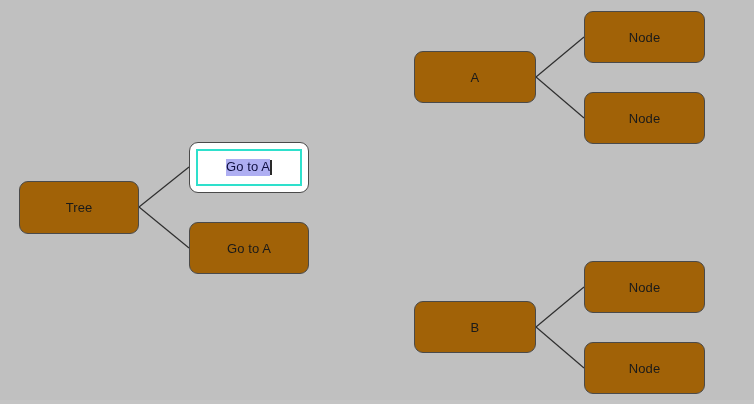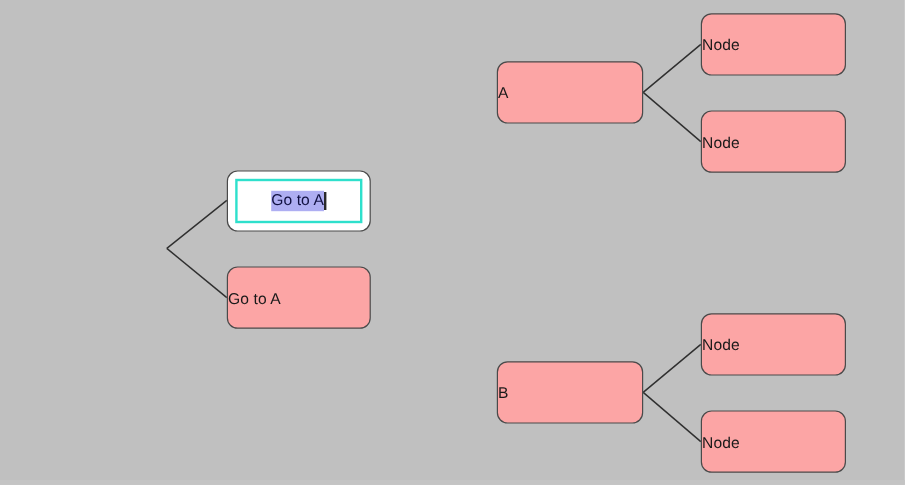--- a/index.html
+++ b/index.html
@@ -36,26 +36,26 @@
     left: 0;
     top: 0;
     width: 754px;
     height: 404px;
     pointer-events: none;
   }
 
   .node {
     position: absolute;
     box-sizing: border-box;
-    background: #fca5a5;
+    background: #a16207;
     border: 1px solid #4a4a4a;
     border-radius: 9px;
     display: flex;
     align-items: center;
-    justify-content: flex-start;
+    justify-content: center;
     font-size: 13px;
     color: #1a1a1a;
     line-height: 1;
     letter-spacing: 0.1px;
   }
 
   
   .node.editing {
     background: #ffffff;
     padding: 6px;
@@ -103,20 +103,23 @@
 
     <line x1="536" y1="77" x2="584" y2="37" stroke="#2f2f2f" stroke-width="1.2"></line>
 
     <line x1="536" y1="77" x2="584" y2="118" stroke="#2f2f2f" stroke-width="1.2"></line>
 
     <line x1="536" y1="327" x2="584" y2="287" stroke="#2f2f2f" stroke-width="1.2"></line>
 
     <line x1="536" y1="327" x2="584" y2="368" stroke="#2f2f2f" stroke-width="1.2"></line>
   </svg>
 
+  <div class="node" style="left:19px; top:181px; width:120px; height:53px;">
+    <span>Tree</span>
+  </div>
 
   <div class="node editing" style="left:189px; top:142px; width:120px; height:51px;">
     <div class="editor-frame">
       <span class="editor-text">Go to A</span>
         <span class="caret"></span>
     </div>
   </div>
 
   <div class="node" style="left:189px; top:222px; width:120px; height:52px;">
     <span>Go to A</span>

